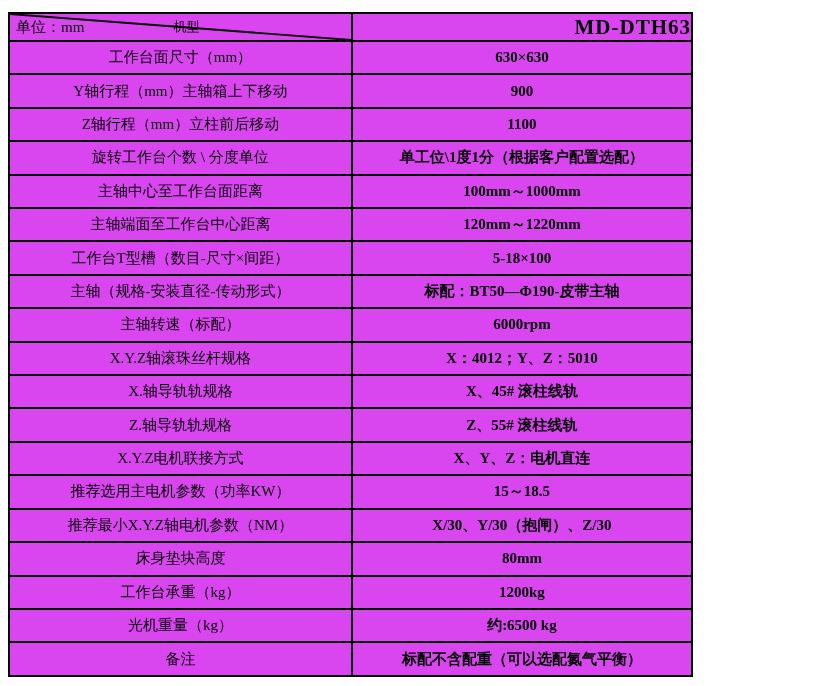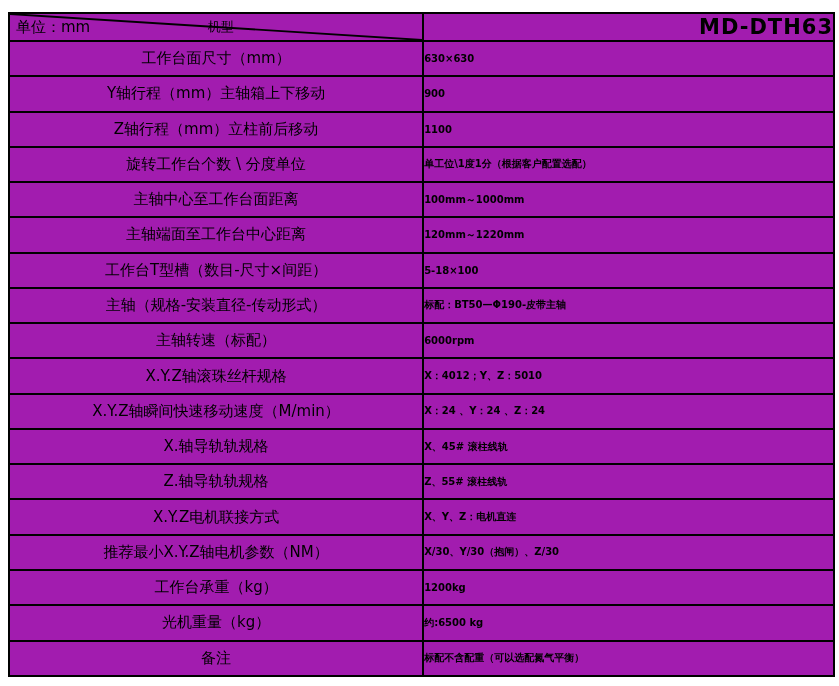--- a/index.html
+++ b/index.html
@@ -13,25 +13,26 @@
     height: 686px;
     background: #ffffff;
     font-family: "DejaVu Sans", "Liberation Sans", sans-serif;
     color: #000000;
     overflow: hidden;
   }
   table.spec-table {
     position: absolute;
     left: 8px;
     top: 12px;
-    width: 827px;
+    width: 685px;
     height: 665px;
     border-collapse: collapse;
     table-layout: fixed;
-    background: #a21caf;
+    background: #d946ef;
+    font-family: Liberation Serif, serif;
   }
   table.spec-table th,
   table.spec-table td {
     border: 2px solid #000000;
     padding: 0;
     overflow: hidden;
     white-space: nowrap;
   }
   col.left-col  { width: 50.2%; }
   col.right-col { width: 49.8%; }
@@ -40,23 +41,23 @@
   tr.header-row { height: 28px; }
 
   td.label-cell {
     font-size: 15px;
     font-weight: 400;
     text-align: center;
     padding-left: 6px;
     vertical-align: middle;
   }
   td.value-cell {
-    font-size: 10px;
+    font-size: 15px;
     font-weight: 700;
-    text-align: left;
+    text-align: center;
     vertical-align: middle;
   }
   th.diag-cell {
     position: relative;
     font-weight: 400;
     vertical-align: bottom;
   }
   th.diag-cell svg.diag-svg {
     position: absolute;
     left: 0; top: 0;
@@ -141,38 +142,42 @@
         </tr>
         <tr>
           <td class="label-cell">主轴转速（标配）</td>
           <td class="value-cell">6000rpm</td>
         </tr>
         <tr>
           <td class="label-cell">X.Y.Z轴滚珠丝杆规格</td>
           <td class="value-cell">X：4012；Y、Z：5010</td>
         </tr>
         <tr>
-          <td class="label-cell">X.Y.Z轴瞬间快速移动速度（M/min）</td>
-          <td class="value-cell">X：24 、Y：24 、Z：24</td>
-        </tr>
-        <tr>
           <td class="label-cell">X.轴导轨轨规格</td>
           <td class="value-cell">X、45# 滚柱线轨</td>
         </tr>
         <tr>
           <td class="label-cell">Z.轴导轨轨规格</td>
           <td class="value-cell">Z、55# 滚柱线轨</td>
         </tr>
         <tr>
           <td class="label-cell">X.Y.Z电机联接方式</td>
           <td class="value-cell">X、Y、Z：电机直连</td>
         </tr>
         <tr>
+          <td class="label-cell">推荐选用主电机参数（功率KW）</td>
+          <td class="value-cell">15～18.5</td>
+        </tr>
+        <tr>
           <td class="label-cell">推荐最小X.Y.Z轴电机参数（NM）</td>
           <td class="value-cell">X/30、Y/30（抱闸）、Z/30</td>
+        </tr>
+        <tr>
+          <td class="label-cell">床身垫块高度</td>
+          <td class="value-cell">80mm</td>
         </tr>
         <tr>
           <td class="label-cell">工作台承重（kg）</td>
           <td class="value-cell">1200kg</td>
         </tr>
         <tr>
           <td class="label-cell">光机重量（kg）</td>
           <td class="value-cell">约:6500 kg</td>
         </tr>
         <tr>

